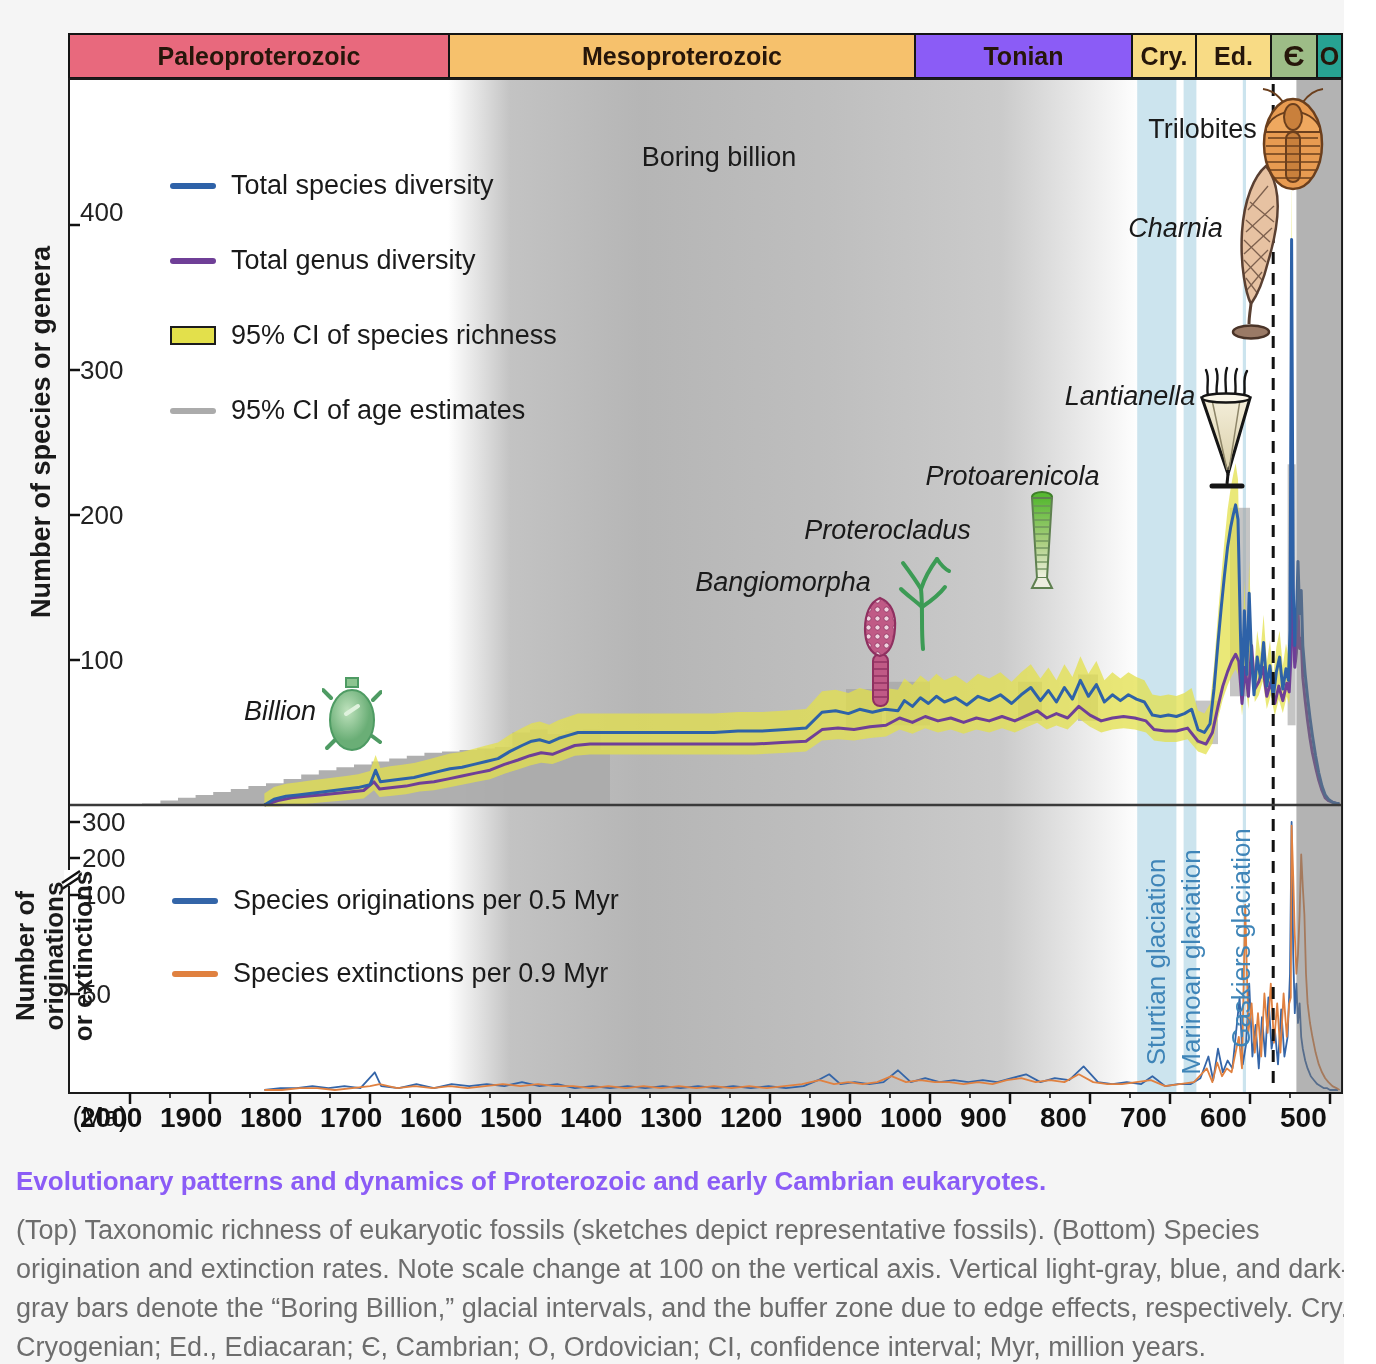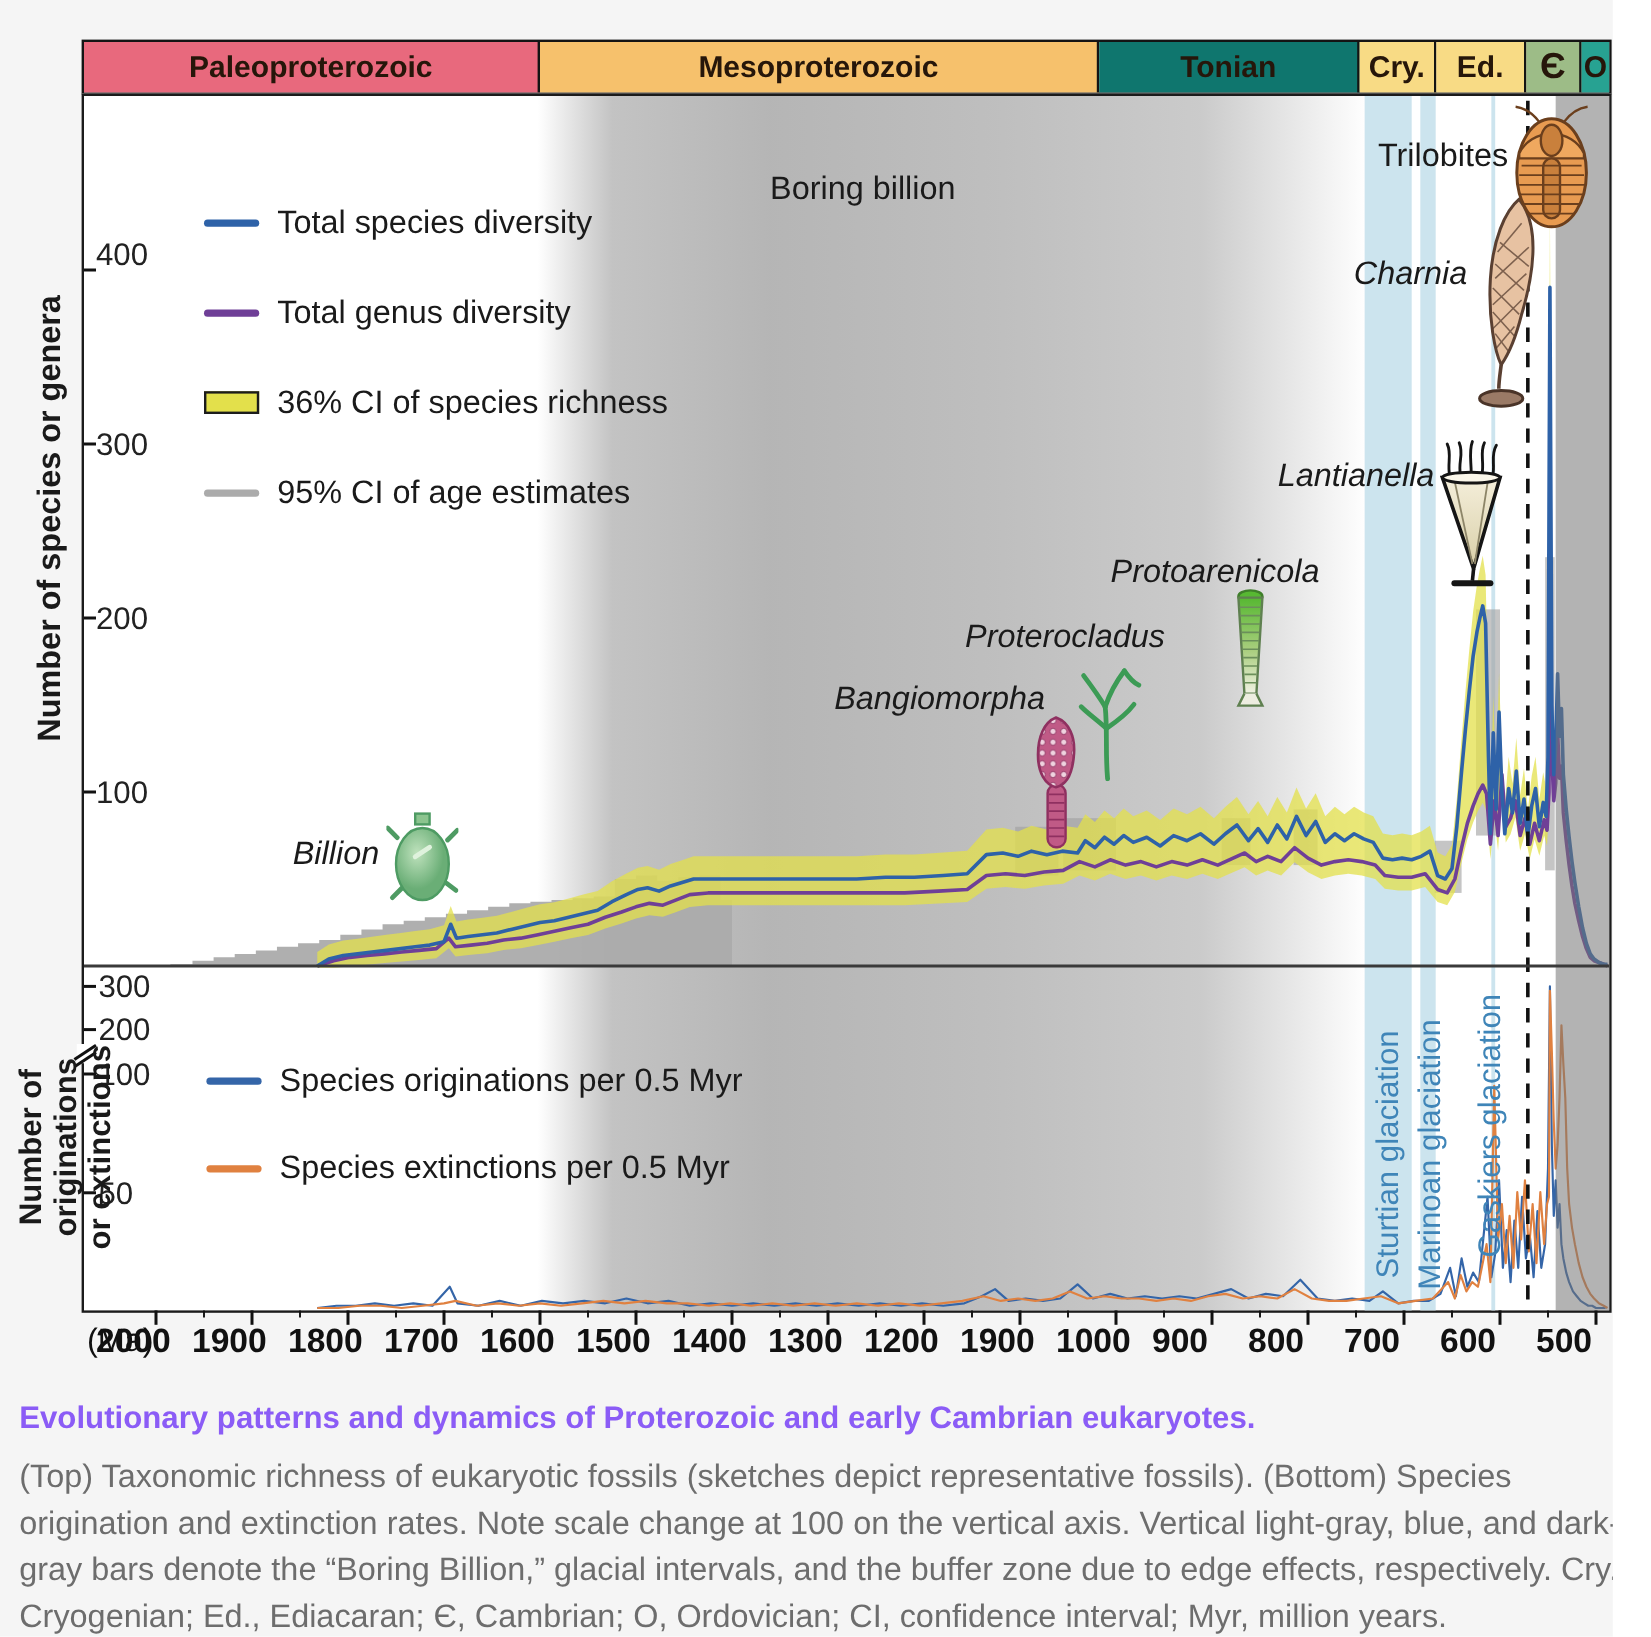--- a/index.html
+++ b/index.html
@@ -53,21 +53,21 @@
 
 <div class="canvas">
 
   <div class="timescale">
     <div class="seg" style="width: 380px; background: rgb(232, 105, 125);">
         <span class="seg-label">Paleoproterozoic</span>
       </div>
     <div class="seg" style="width: 466px; background: rgb(246, 193, 108);">
         <span class="seg-label">Mesoproterozoic</span>
       </div>
-    <div class="seg" style="width: 217px; background: #0f766e;">
+    <div class="seg" style="width: 217px; background: #8b5cf6;">
         <span class="seg-label">Tonian</span>
       </div>
     <div class="seg" style="width: 64px; background: rgb(248, 219, 133);">
         <span class="seg-label">Cry.</span>
       </div>
     <div class="seg" style="width: 75px; background: rgb(248, 219, 133);">
         <span class="seg-label">Ed.</span>
       </div>
     <div class="seg" style="width: 46px; background: rgb(157, 188, 135);">
         <span class="seg-label big">Є</span>
@@ -173,36 +173,36 @@
     <div class="lrow">
       <span class="swatch-line" style="background: rgb(46, 98, 168);"></span>
       <span class="ltext">Total species diversity</span>
       </div>
     <div class="lrow">
       <span class="swatch-line" style="background: rgb(111, 63, 151);"></span>
       <span class="ltext">Total genus diversity</span>
       </div>
     <div class="lrow">
       <span class="swatch-box" style="background: rgb(227, 224, 75);"></span>
-      <span class="ltext">36% CI of species richness</span>
+      <span class="ltext">95% CI of species richness</span>
       </div>
     <div class="lrow">
       <span class="swatch-line" style="background: rgb(171, 171, 171);"></span>
       <span class="ltext">95% CI of age estimates</span>
       </div>
   </div>
 
   <div class="legend" style="left:172px;top:848px">
     <div class="lrow short">
       <span class="swatch-line" style="background: rgb(52, 101, 168);"></span>
       <span class="ltext">Species originations per 0.5 Myr</span>
       </div>
     <div class="lrow short">
       <span class="swatch-line" style="background: rgb(224, 129, 64);"></span>
-      <span class="ltext">Species extinctions per 0.5 Myr</span>
+      <span class="ltext">Species extinctions per 0.9 Myr</span>
       </div>
   </div>
 
   <div class="flabel" style="left:619px;top:142px;width:200px">Boring billion</div>
   <div class="flabel italic" style="left:190px;top:696px;width:180px">Billion</div>
   <div class="flabel italic" style="left:688px;top:567px;width:190px">Bangiomorpha</div>
   <div class="flabel italic" style="left:795px;top:515px;width:185px">Proterocladus</div>
   <div class="flabel italic" style="left:915px;top:461px;width:195px">Protoarenicola</div>
   <div class="flabel italic" style="left:1055px;top:381px;width:150px">Lantianella</div>
   <div class="flabel italic" style="left:1118px;top:213px;width:115px">Charnia</div>

